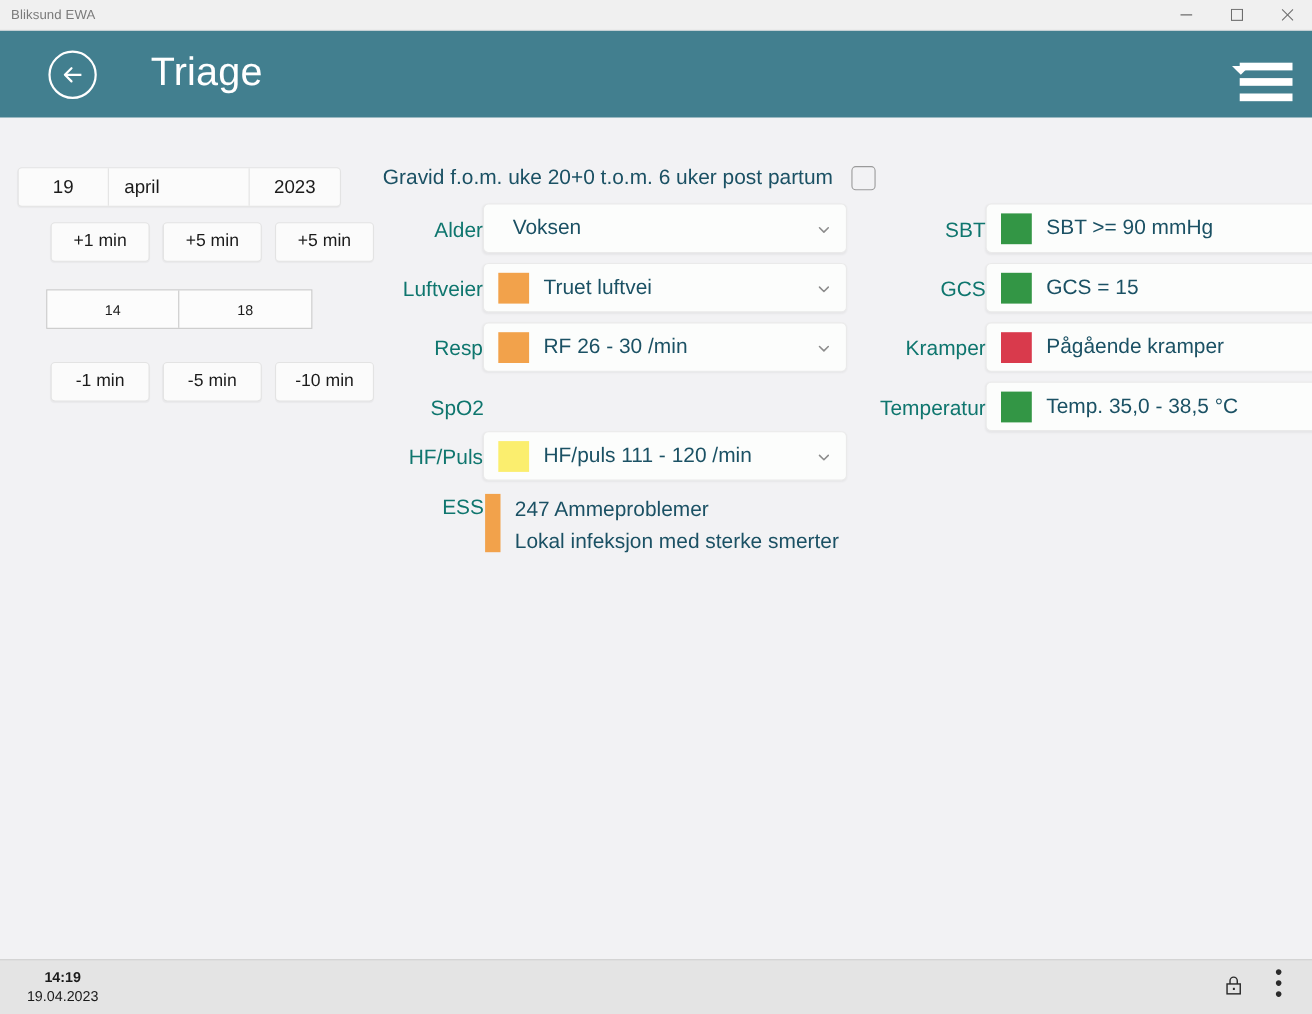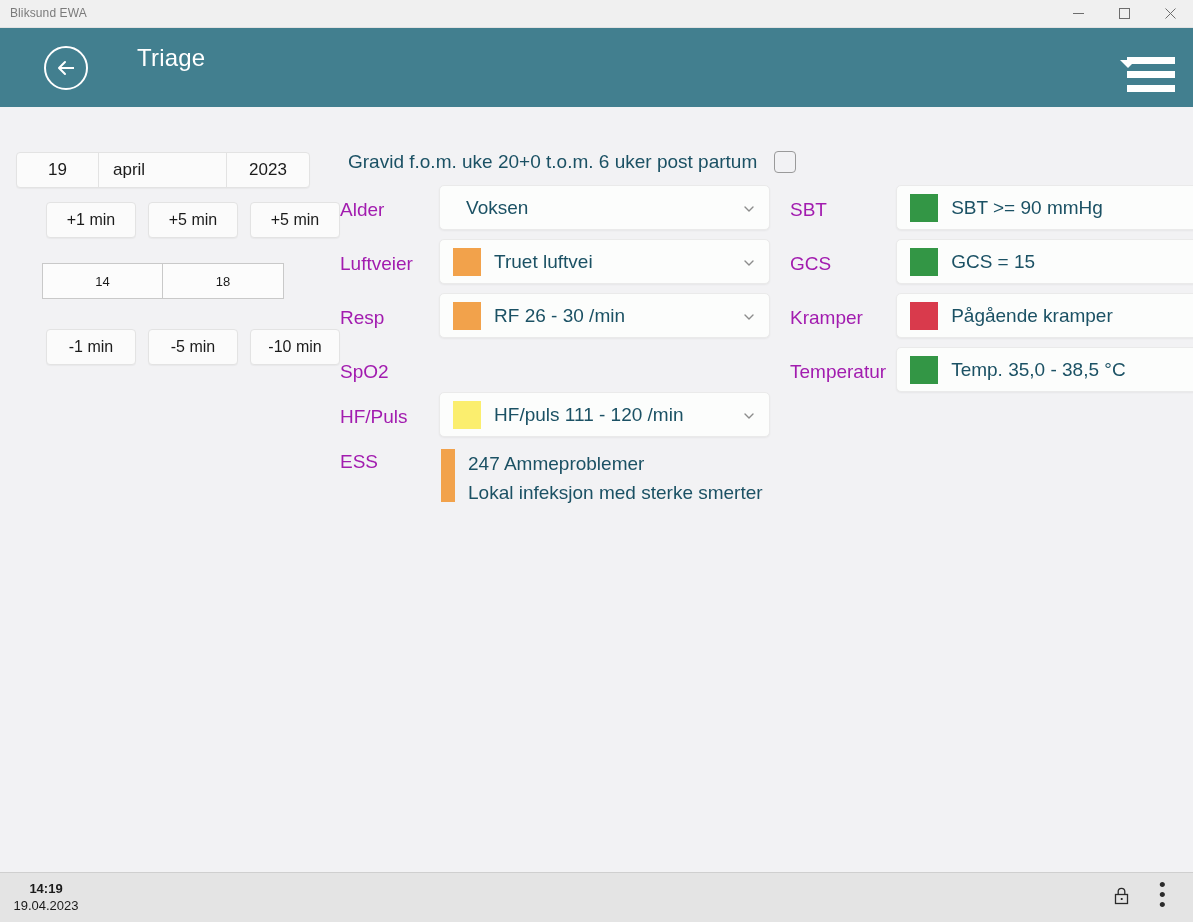--- a/index.html
+++ b/index.html
@@ -69,21 +69,21 @@
     border-radius: 50%;
     box-sizing: border-box;
     display: flex;
     align-items: center;
     justify-content: center;
   }
   .page-title {
     position: absolute;
     left: 137px;
     top: 16px;
-    font-size: 24px;
+    font-size: 36px;
     color: #ffffff;
     font-weight: 300;
     letter-spacing: 0.2px;
   }
   .menu-area {
     position: absolute;
     right: 10px;
     top: 22px;
     width: 80px;
     height: 40px;
@@ -237,23 +237,24 @@
   .form-col.right { left: 790px; top: 78px; width: 420px; }
 
   .field {
     position: relative;
     display: flex;
     align-items: flex-start;
     margin-bottom: 9px;
   }
   .field-label {
     font-size: 19px;
-    color: #a21caf;
+    color: #0f766e;
     padding-top: 14px;
     box-sizing: border-box;
+    text-align: right;
   }
   .form-col.left .field-label { width: 100px; }
   .form-col.right .field-label { width: 113px; }
 
   .select {
     position: relative;
     height: 45px;
     background: #fcfdfc;
     border: 1px solid #eaeaea;
     border-radius: 5px;
@@ -316,21 +317,21 @@
     position: absolute;
     left: 0; bottom: 0;
     width: 1193px;
     height: 50px;
     background: #e4e4e4;
     border-top: 1px solid #cfcfcf;
     box-sizing: border-box;
   }
   .clock {
     position: absolute;
-    left: 8px;
+    left: 19px;
     top: 7px;
     text-align: center;
     width: 76px;
   }
   .clock-time {
     font-size: 13px;
     color: #1b1b1b;
     font-weight: bold;
     line-height: 17px;
   }

